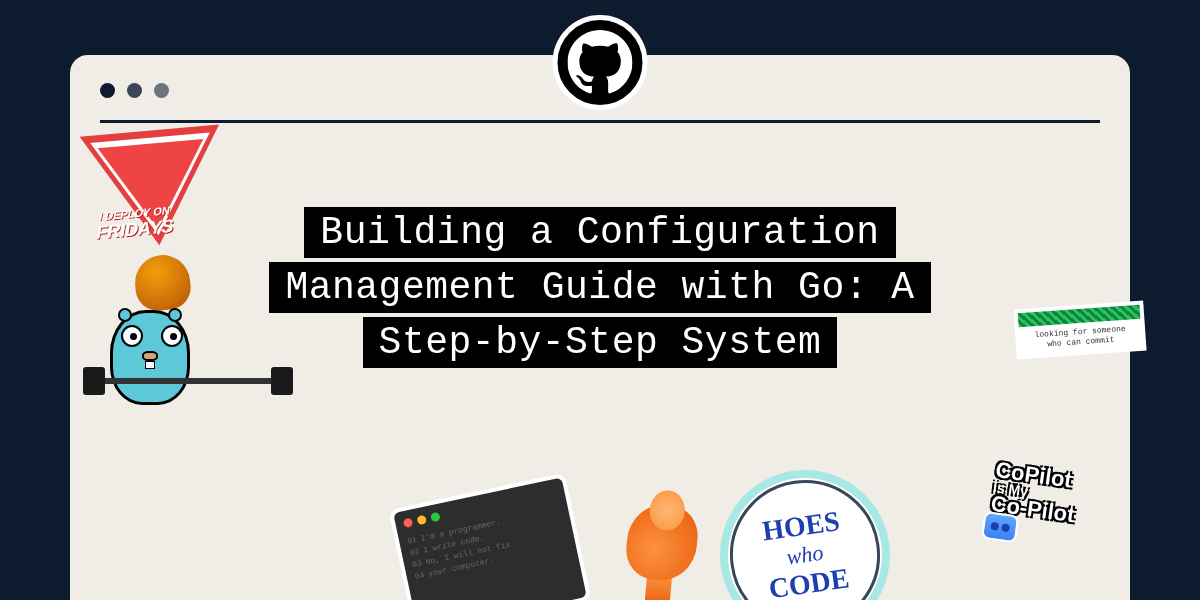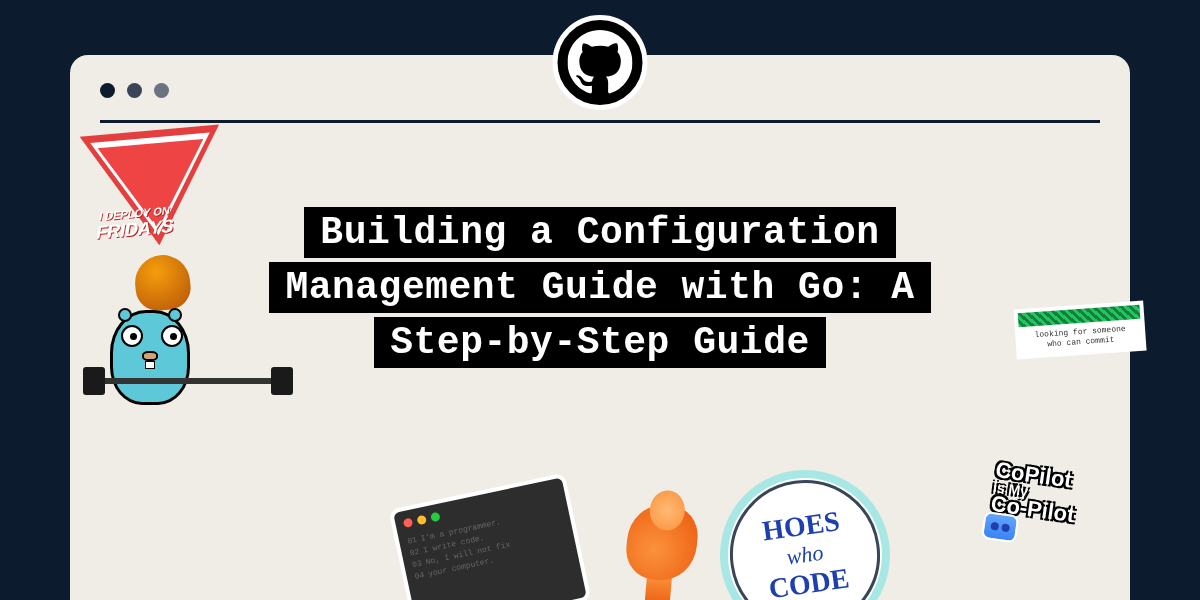--- a/index.html
+++ b/index.html
@@ -65,21 +65,20 @@
     }
     .title-line {
       display: inline-block;
       background: #000;
       color: #fff;
       font-size: 38px;
       padding: 4px 16px;
       margin: 2px 0;
       font-family: 'Courier New', monospace;
       letter-spacing: 0.5px;
-      font-weight: bold;
     }
     .sticker {
       position: absolute;
       z-index: 2;
     }
     
     .sticker-friday {
       top: 130px;
       left: 85px;
       width: 150px;
@@ -373,21 +372,21 @@
     <div class="window-dot dot-1"></div>
     <div class="window-dot dot-2"></div>
     <div class="window-dot dot-3"></div>
   </div>
   <div class="divider"></div>
 </div>
 
 <div class="title-wrap">
   <span class="title-line">Building a Configuration</span><br>
   <span class="title-line">Management Guide with Go: A</span><br>
-  <span class="title-line">Step-by-Step Guide</span>
+  <span class="title-line">Step-by-Step System</span>
 </div>
 
 <div class="sticker sticker-friday">
   <div class="friday-tri">
     <div class="friday-char"></div>
   </div>
   <div class="friday-text">
     <span>I DEPLOY ON</span><br>
     <span style="font-size:18px">FRIDAYS</span>
   </div>

